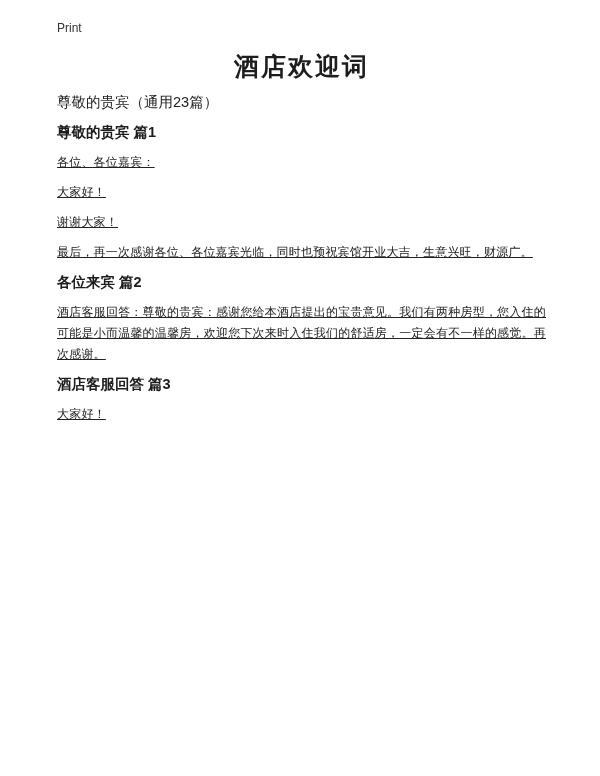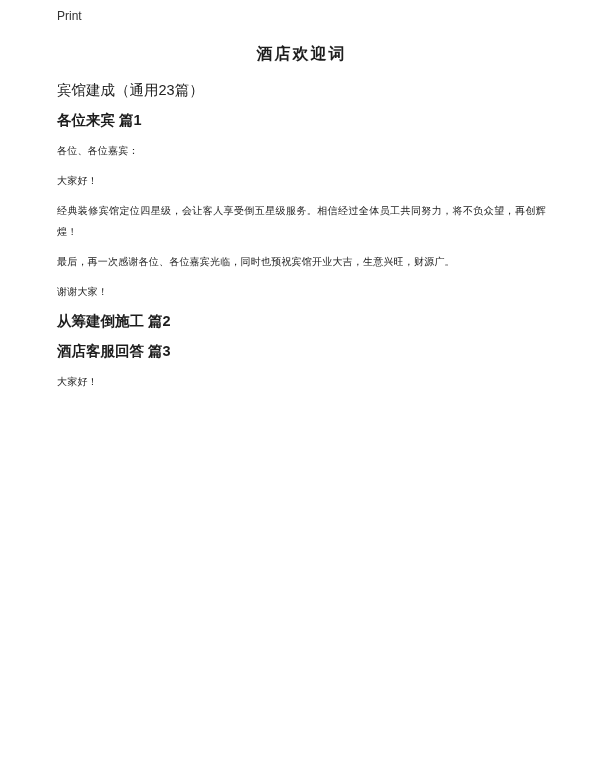--- a/index.html
+++ b/index.html
@@ -11,83 +11,84 @@
     width: 600px;
     height: 776px;
     overflow: hidden;
     font-family: "Liberation Sans", sans-serif;
     color: #222222;
   }
   .page {
     box-sizing: border-box;
     width: 600px;
     height: 776px;
-    padding: 6px 54px 0 57px;
+    padding: 18px 54px 0 57px;
     background: #ffffff;
   }
   .print-link {
     display: inline-block;
     font-size: 12px;
     line-height: 16px;
     color: #333333;
     margin: 0 0 16px 0;
     cursor: pointer;
   }
   .doc-title {
-    font-size: 16px;
+    font-size: 25px;
     font-weight: bold;
     text-align: center;
     line-height: 28px;
     letter-spacing: 2px;
     margin: 0 0 12px 0;
     color: #1d1d1d;
   }
   .subtitle {
     font-size: 14.5px;
     line-height: 21px;
     margin: 0 0 9px 0;
   }
   .section-heading {
     font-size: 14.5px;
     font-weight: bold;
     line-height: 21px;
     margin: 0 0 9px 0;
     color: #1d1d1d;
   }
   p.para {
-    font-size: 10px;
+    font-size: 12px;
     line-height: 21px;
     margin: 0 0 9px 0;
     text-align: justify;
     letter-spacing: 0.2px;
     word-break: break-all;
+    text-decoration: underline;
   }
 </style>
 </head>
 <body>
 
 <div class="page">
 
   <span class="print-link">Print</span>
 
   <h1 class="doc-title">酒店欢迎词</h1>
 
-  <div class="subtitle">宾馆建成（通用23篇）</div>
+  <div class="subtitle">尊敬的贵宾（通用23篇）</div>
 
   <div class="section">
-    <h2 class="section-heading">各位来宾 篇1</h2>
+    <h2 class="section-heading">尊敬的贵宾 篇1</h2>
     <p class="para">各位、各位嘉宾：</p>
     <p class="para">大家好！</p>
-    <p class="para">经典装修宾馆定位四星级，会让客人享受倒五星级服务。相信经过全体员工共同努力，将不负众望，再创辉煌！</p>
+    <p class="para">谢谢大家！</p>
     <p class="para">最后，再一次感谢各位、各位嘉宾光临，同时也预祝宾馆开业大吉，生意兴旺，财源广。</p>
-    <p class="para">谢谢大家！</p>
   </div>
 
   <div class="section">
-    <h2 class="section-heading">从筹建倒施工 篇2</h2>
+    <h2 class="section-heading">各位来宾 篇2</h2>
+    <p class="para">酒店客服回答：尊敬的贵宾：感谢您给本酒店提出的宝贵意见。我们有两种房型，您入住的可能是小而温馨的温馨房，欢迎您下次来时入住我们的舒适房，一定会有不一样的感觉。再次感谢。</p>
   </div>
 
   <div class="section">
     <h2 class="section-heading">酒店客服回答 篇3</h2>
     <p class="para">大家好！</p>
   </div>
 
 </div>
 
 </body></html>

